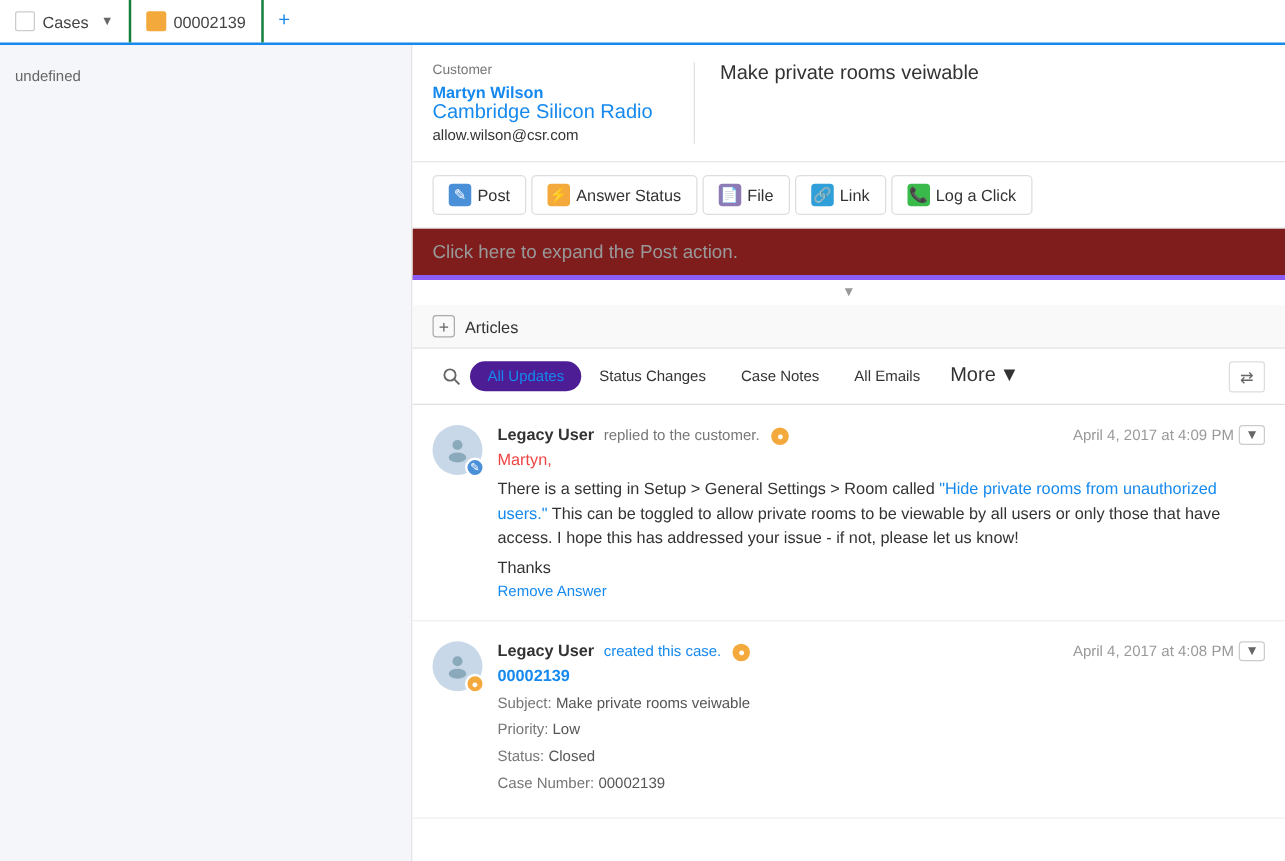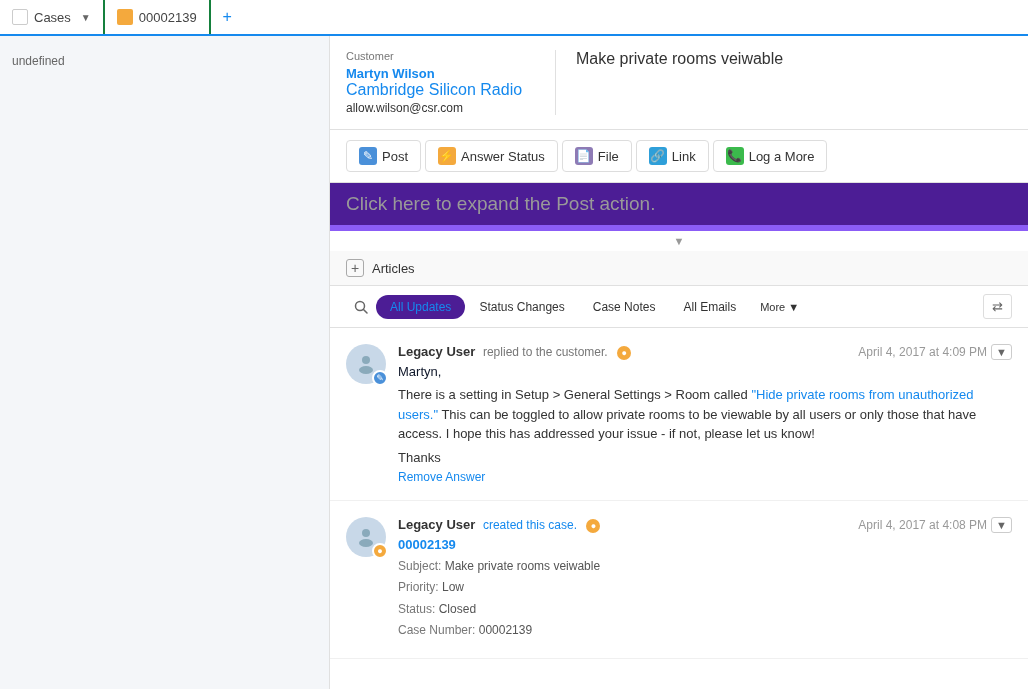--- a/index.html
+++ b/index.html
@@ -152,24 +152,24 @@
     }
     .btn-icon.post { background: #4a90d9; color: #fff; }
     .btn-icon.status { background: #f4a93d; color: #fff; }
     .btn-icon.file { background: #8e7bb5; color: #fff; }
     .btn-icon.link { background: #2e9fd9; color: #fff; }
     .btn-icon.call { background: #3bba4c; color: #fff; }
 
     
     .post-expand {
       padding: 10px 16px;
-      border-bottom: 6px solid #8b5cf6;
+      border-bottom: 4px solid #8b5cf6;
       color: #999;
-      font-size: 19px;
-      background: #4c1d95;
+      font-size: 15px;
+      background: #7f1d1d;
       cursor: pointer;
     }
     .expand-arrow {
       text-align: center;
       color: #999;
       font-size: 11px;
       padding: 4px 0;
     }
 
     
@@ -226,21 +226,21 @@
       background: #4c1d95;
       color: #1589ee;
       font-weight: 400;
     }
     .more-btn {
       display: flex;
       align-items: center;
       gap: 3px;
       padding: 5px 10px;
       cursor: pointer;
-      font-size: 11px;
+      font-size: 16px;
       color: #333;
     }
     .filter-bar-right {
       margin-left: auto;
     }
     .list-view-btn {
       padding: 4px 8px;
       border: 1px solid #ddd;
       border-radius: 3px;
       cursor: pointer;
@@ -324,21 +324,21 @@
     }
     .timestamp-dropdown {
       cursor: pointer;
       border: 1px solid #ccc;
       border-radius: 3px;
       padding: 1px 4px;
       font-size: 11px;
       color: #666;
     }
     .feed-salutation {
-      color: #0f172a;
+      color: #ef4444;
       margin-bottom: 6px;
     }
     .feed-message {
       color: #333;
       line-height: 1.5;
       margin-bottom: 6px;
     }
     .feed-thanks {
       color: #333;
       margin-bottom: 4px;
@@ -419,21 +419,21 @@
       <button class="action-btn">
         <span class="btn-icon file">📄</span>
         <span>File</span>
       </button>
       <button class="action-btn">
         <span class="btn-icon link">🔗</span>
         <span>Link</span>
       </button>
       <button class="action-btn">
         <span class="btn-icon call">📞</span>
-        <span>Log a More</span>
+        <span>Log a Click</span>
       </button>
     </div>
 
     <div class="post-expand">
       <span>Click here to expand the Post action.</span>
     </div>
     <div class="expand-arrow">▼</div>
 
     <div class="articles-bar">
       <div class="articles-plus">+</div>

